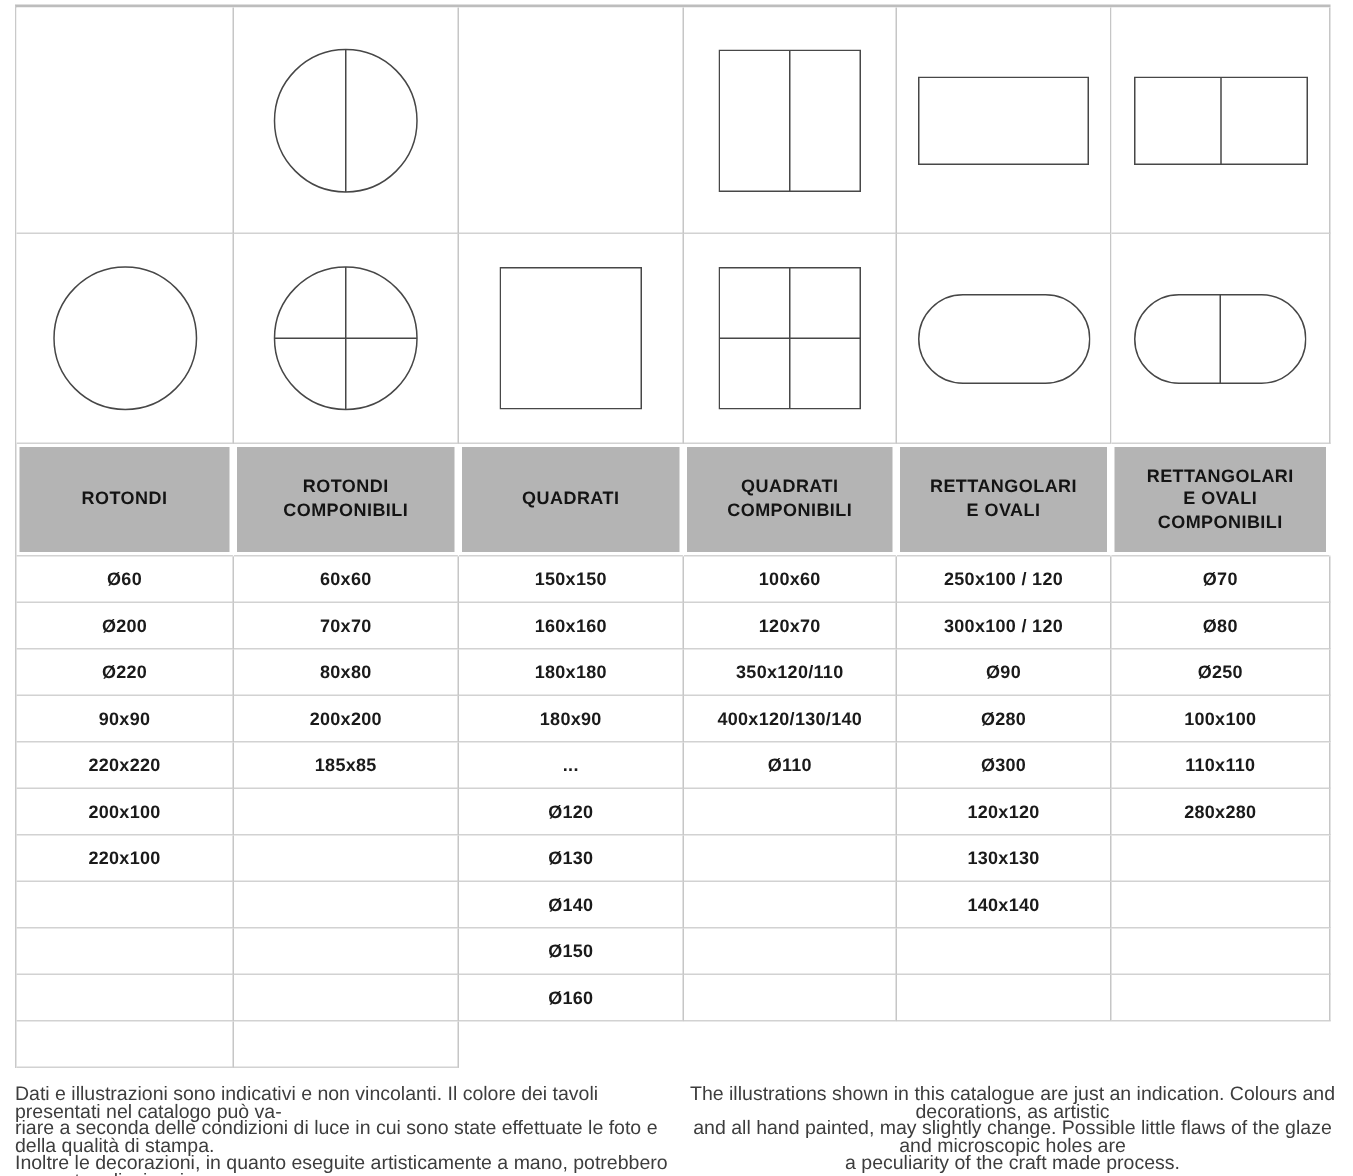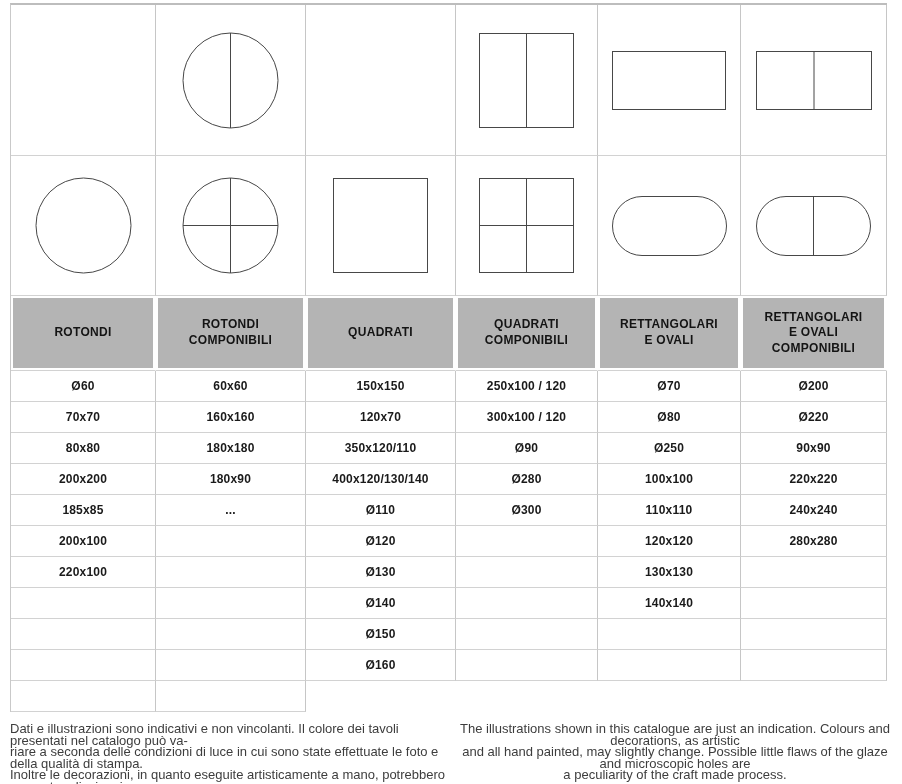--- a/index.html
+++ b/index.html
@@ -146,20 +146,21 @@
 E OVALI</div>
       </div>
       <div class="cell header-cell">
         <div class="header-fill">RETTANGOLARI
 E OVALI
 COMPONIBILI</div>
       </div>
       <div class="cell data-cell">Ø60</div>
       <div class="cell data-cell">60x60</div>
       <div class="cell data-cell">150x150</div>
+      <div class="cell data-cell">100x60</div>
       <div class="cell data-cell">250x100 / 120</div>
       <div class="cell data-cell">Ø70</div>
       <div class="cell data-cell">Ø200</div>
       <div class="cell data-cell">70x70</div>
       <div class="cell data-cell">160x160</div>
       <div class="cell data-cell">120x70</div>
       <div class="cell data-cell">300x100 / 120</div>
       <div class="cell data-cell">Ø80</div>
       <div class="cell data-cell">Ø220</div>
       <div class="cell data-cell">80x80</div>
@@ -172,21 +173,20 @@
       <div class="cell data-cell">180x90</div>
       <div class="cell data-cell">400x120/130/140</div>
       <div class="cell data-cell">Ø280</div>
       <div class="cell data-cell">100x100</div>
       <div class="cell data-cell">220x220</div>
       <div class="cell data-cell">185x85</div>
       <div class="cell data-cell">...</div>
       <div class="cell data-cell">Ø110</div>
       <div class="cell data-cell">Ø300</div>
       <div class="cell data-cell">110x110</div>
-      <div class="cell data-cell">240x240</div>
       <div class="cell data-cell">200x100</div>
       <div class="cell data-cell"></div>
       <div class="cell data-cell">Ø120</div>
       <div class="cell data-cell"></div>
       <div class="cell data-cell">120x120</div>
       <div class="cell data-cell">280x280</div>
       <div class="cell data-cell">220x100</div>
       <div class="cell data-cell"></div>
       <div class="cell data-cell">Ø130</div>
       <div class="cell data-cell"></div>

